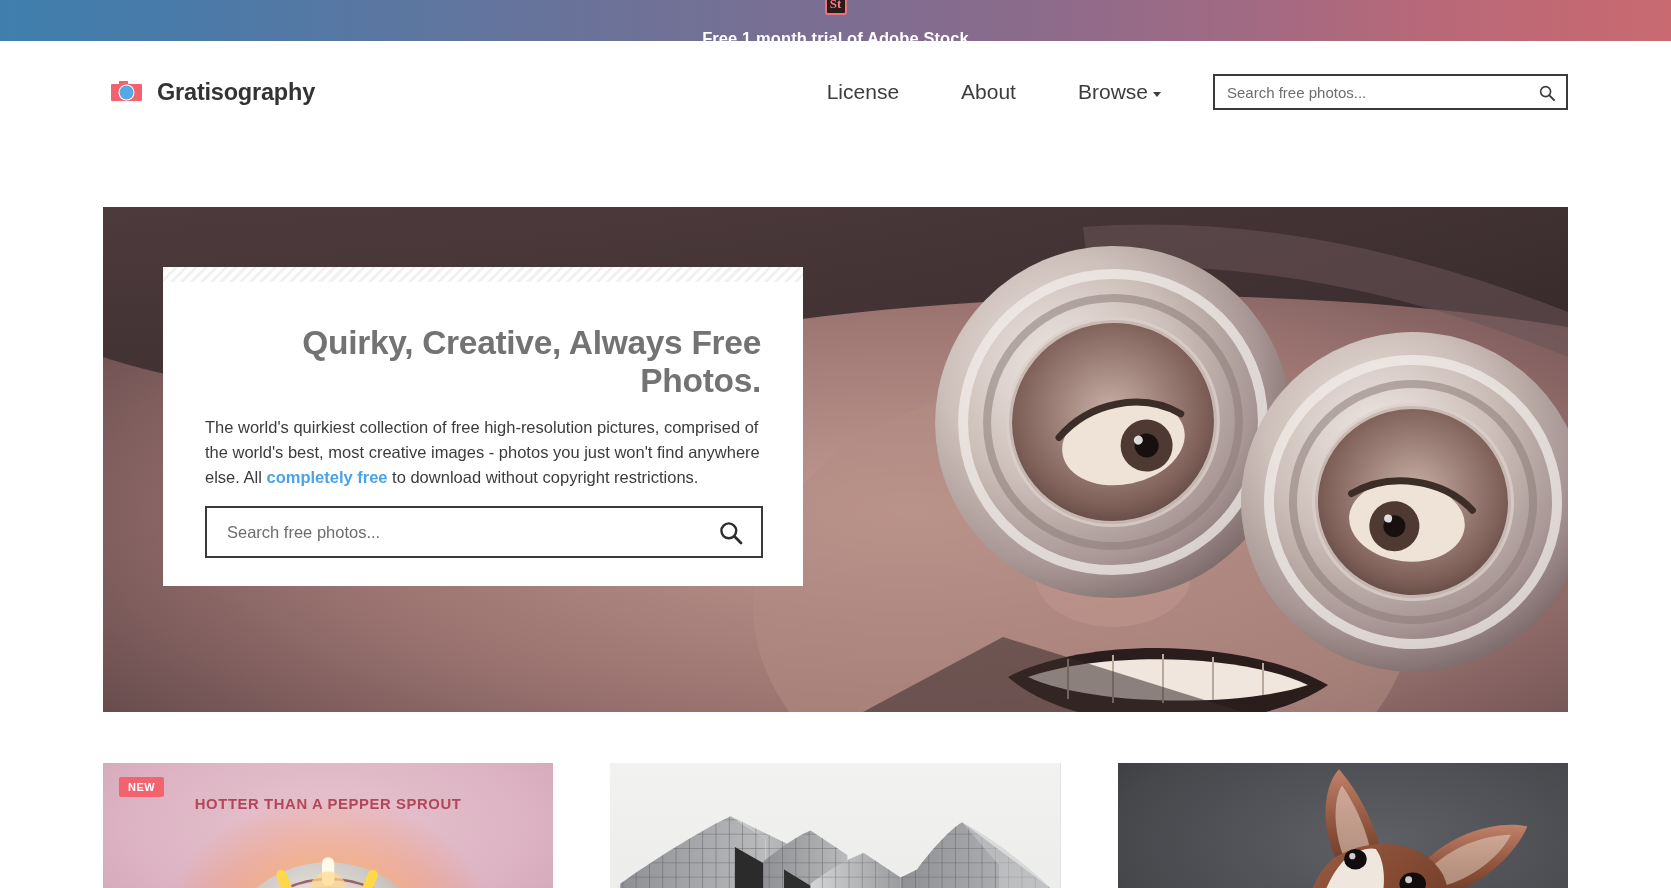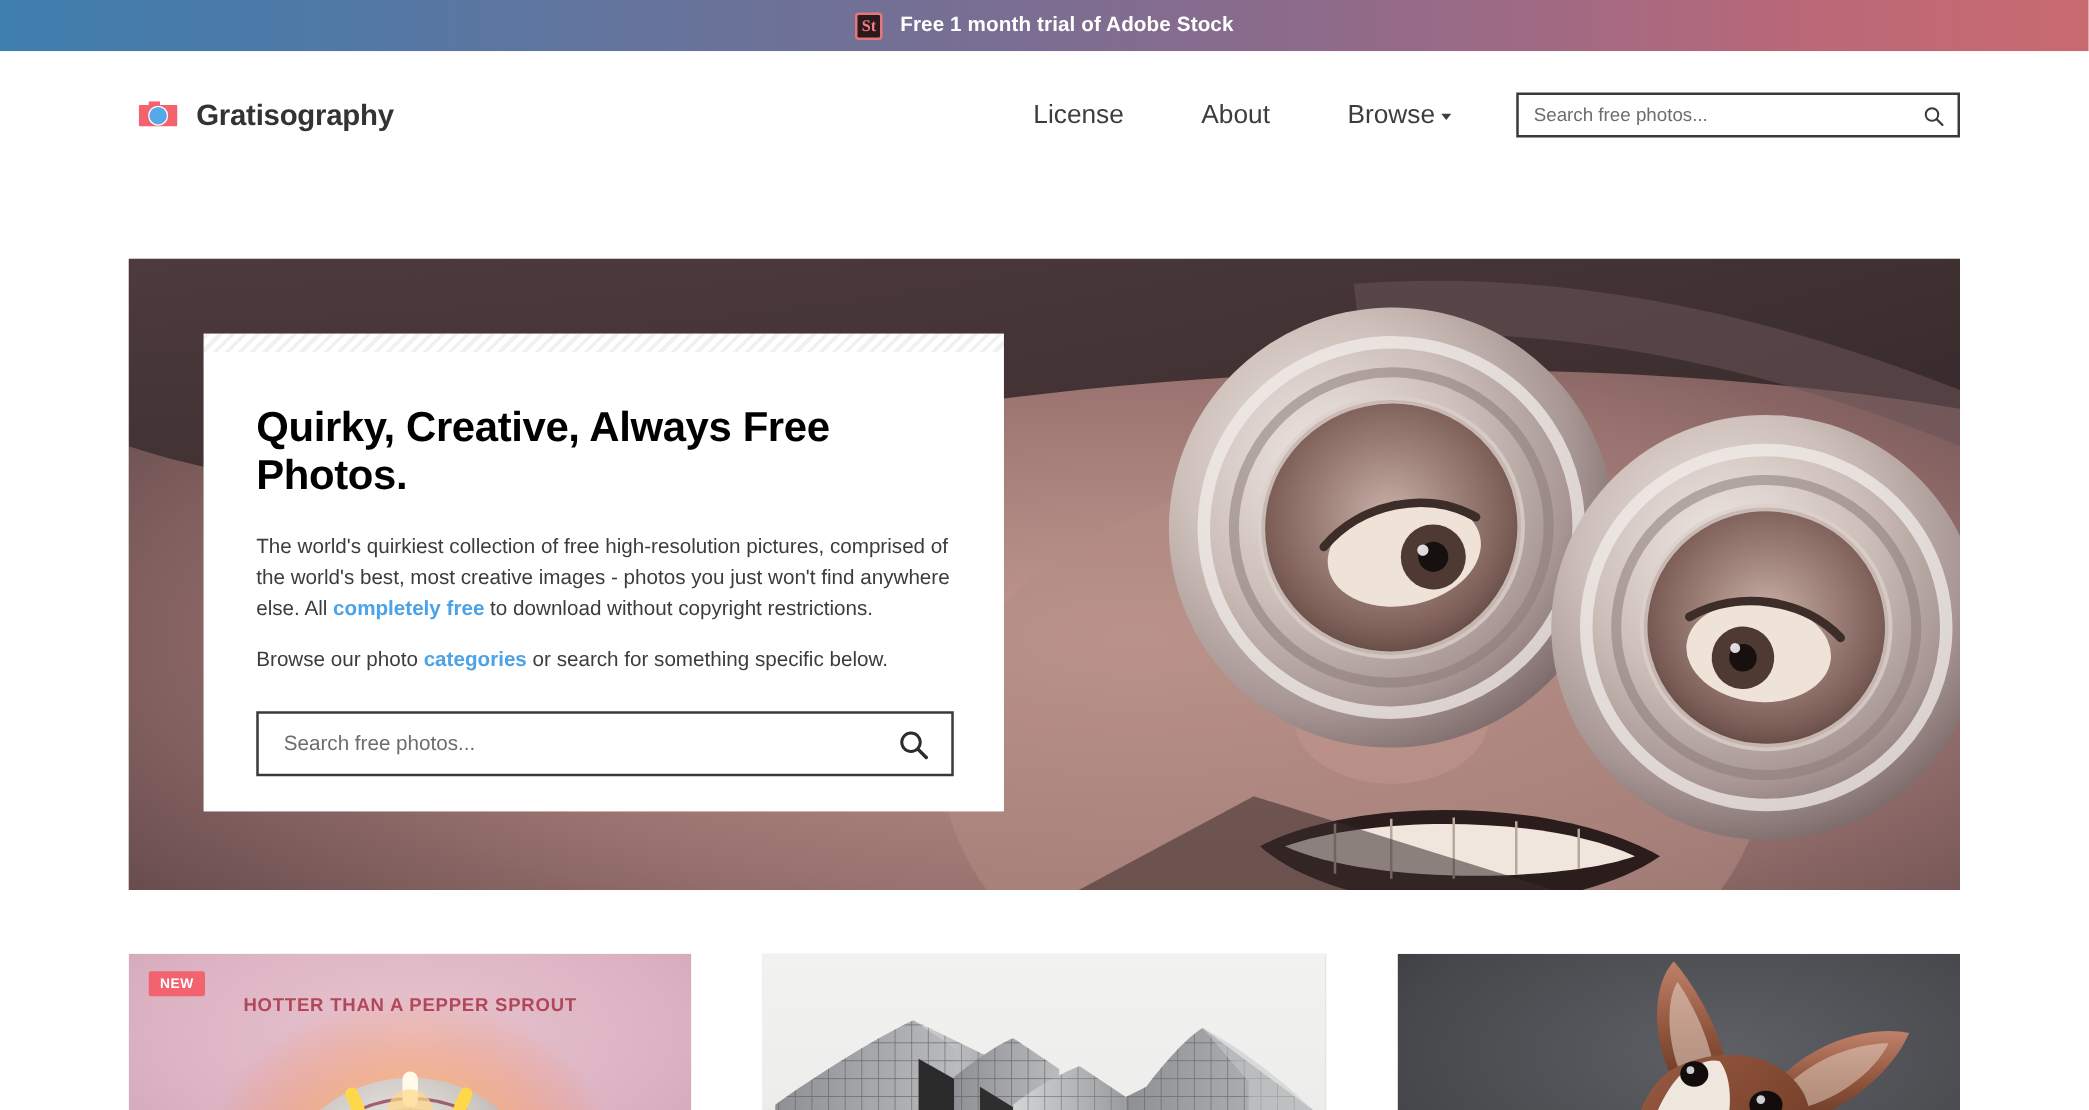--- a/index.html
+++ b/index.html
@@ -18,20 +18,21 @@
   .promo-bar {
     height: 41px;
     width: 100%;
     background: linear-gradient(90deg,
        #3f7fae 0%, #4b7aa8 12%, #5d76a0 25%, #6e7197 38%,
        #7c6e92 50%, #8c6b8b 62%, #a26a83 75%, #b96878 86%, #c96a70 100%);
     display: flex;
     align-items: center;
     justify-content: center;
     gap: 14px;
+    flex-direction: column;
   }
   .st-badge {
     width: 22px; height: 22px;
     background: #2b1a1c;
     border: 2px solid #e8747c;
     border-radius: 3px;
     color: #f27b84;
     font-size: 13px;
     font-weight: bold;
     line-height: 18px;
@@ -139,23 +140,24 @@
     background-image: repeating-linear-gradient(
         -45deg,
         #ffffff 0px, #ffffff 4px,
         #f1f1f1 4px, #f1f1f1 7px);
   }
   .card-top-stripe { height: 15px; }
   .card-body { padding: 42px 42px 28px 42px; background:#fff; }
   .hero-title {
     font-size: 33.5px;
     font-weight: bold;
-    color: #000000;
+    color: #737373;
     letter-spacing: -.3px;
-    margin-bottom: 25px;
+    margin-bottom: 15px;
+    text-align: right;
   }
   .hero-para {
     font-size: 16.5px;
     line-height: 1.52;
     color: #3c3c3c;
     margin-bottom: 16px;
   }
   .hero-para.second { margin-bottom: 28px; }
   .link-blue {
     color: #4aa3e8;
@@ -353,21 +355,20 @@
     </svg>
 
     <div class="hero-card">
       <div class="card-top-stripe stripes"></div>
 
       <div class="card-body">
         <h1 class="hero-title">Quirky, Creative, Always Free Photos.</h1>
 
         <p class="hero-para"><span>The world's quirkiest collection of free high-resolution pictures, comprised of the world's best, most creative images - photos you just won't find anywhere else. All </span><a class="link-blue" href="#">completely free</a><span> to download without copyright restrictions.</span></p>
 
-        <p class="hero-para second"><span>Browse our photo </span><a class="link-blue" href="#">categories</a><span> or search for something specific below.</span></p>
 
         <div class="hero-search">
           <input type="text" placeholder="Search free photos..." style="">
           <span class="mag">
             <svg width="24" height="24" viewBox="0 0 24 24">
               <circle cx="9.8" cy="9.8" r="7.4" fill="none" stroke="#2d2d2d" stroke-width="2.4"></circle>
               <line x1="15.3" y1="15.3" x2="22" y2="22" stroke="#2d2d2d" stroke-width="2.8" stroke-linecap="round"></line>
             </svg>
           </span>
         </div>

